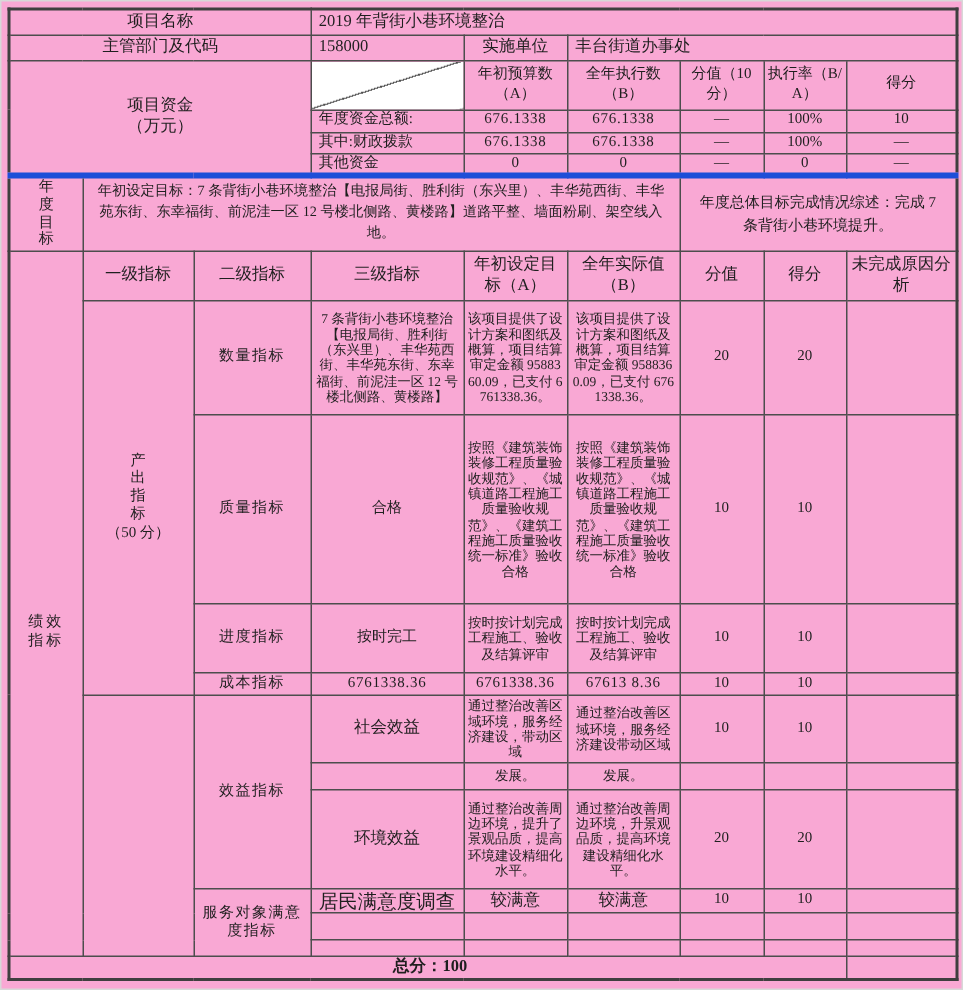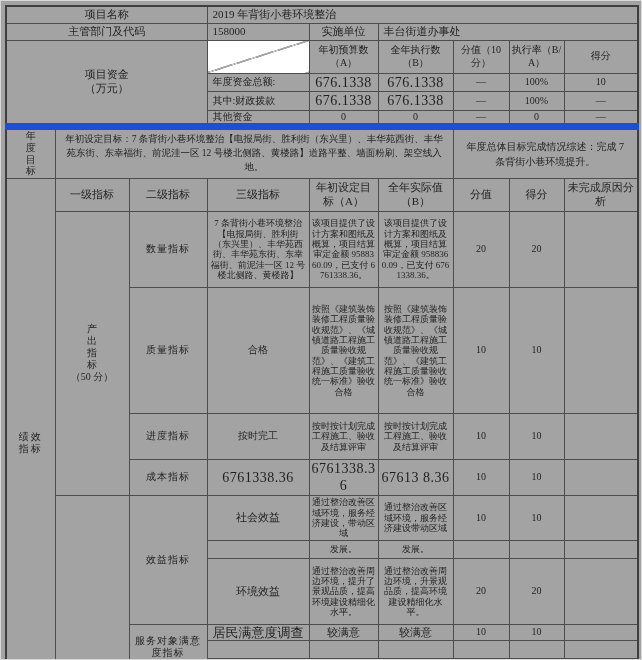--- a/index.html
+++ b/index.html
@@ -1,17 +1,17 @@
 <!DOCTYPE html>
 <html><head>
 <meta charset="utf-8">
 <style>
   html,body{margin:0;padding:0;background:#f2f2f2;}
   .page{
-    position:relative;width:642px;height:660px;background:#a3a3a3;
+    position:relative;width:642px;height:660px;background:#f9a8d4;
     font-family:"Liberation Serif","DejaVu Serif",serif;
     color:#1f1f1f;overflow:hidden;box-sizing:border-box;border:1px solid #d8d8d8;
   }
   table.sheet{
     position:absolute;left:4px;top:4px;width:633px;
     border-collapse:collapse;table-layout:fixed;
     border:2px solid #3f3f3f;
   }
   td{
     border:1px solid #4d4d4d;
@@ -24,24 +24,24 @@
   col.c4{width:69px}col.c5{width:75px}col.c6{width:56px}col.c7{width:55px}col.c8{width:74px}
   
   tr.h17{height:17px}tr.h33{height:33px}tr.h15{height:15px}tr.h14{height:14px}
   tr.h50{height:50px}tr.h76{height:76px}tr.h126{height:126px}tr.h46{height:46px}
   tr.h45{height:45px}tr.h18{height:18px}tr.h66{height:66px}tr.h16{height:16px}
   tr.h11{height:11px}tr.h13{height:13px}
   .tleft{text-align:left;padding-left:5px;font-family:Liberation Serif, serif;}
   .f11{font-size:11px;}
   .f9{font-size:9px;line-height:1.15;}
   .f85{font-size:13px;line-height:1.2;}
-  .num{font-size:14px;letter-spacing:.5px;}
+  .num{font-size:10px;letter-spacing:.5px;}
   .vert span{display:inline-block;width:14px;line-height:1.18;word-break:break-all;}
   .vert2 span{display:inline-block;width:24px;line-height:1.25;word-break:break-all;letter-spacing:2px;margin-top:38px;}
-  .goalrow td{border-top:7px solid #1d4ed8;}
+  .goalrow td{border-top:4px solid #1d4ed8;}
   .diag{
     background:linear-gradient(to bottom right,
       #ffffff 49.4%, #4d4d4d 49.4%, #4d4d4d 50.8%, #ffffff 50.8%);
   }
   .totalrow td{font-weight:bold;font-size:11px;text-align:center;}
   .goaltext{font-size:9.5px;line-height:1.45;padding:1px 6px;}
   .sumtext{font-size:10px;line-height:1.5;padding:1px 8px;}
   .lvl{letter-spacing:1px;}
 </style>
 </head>

